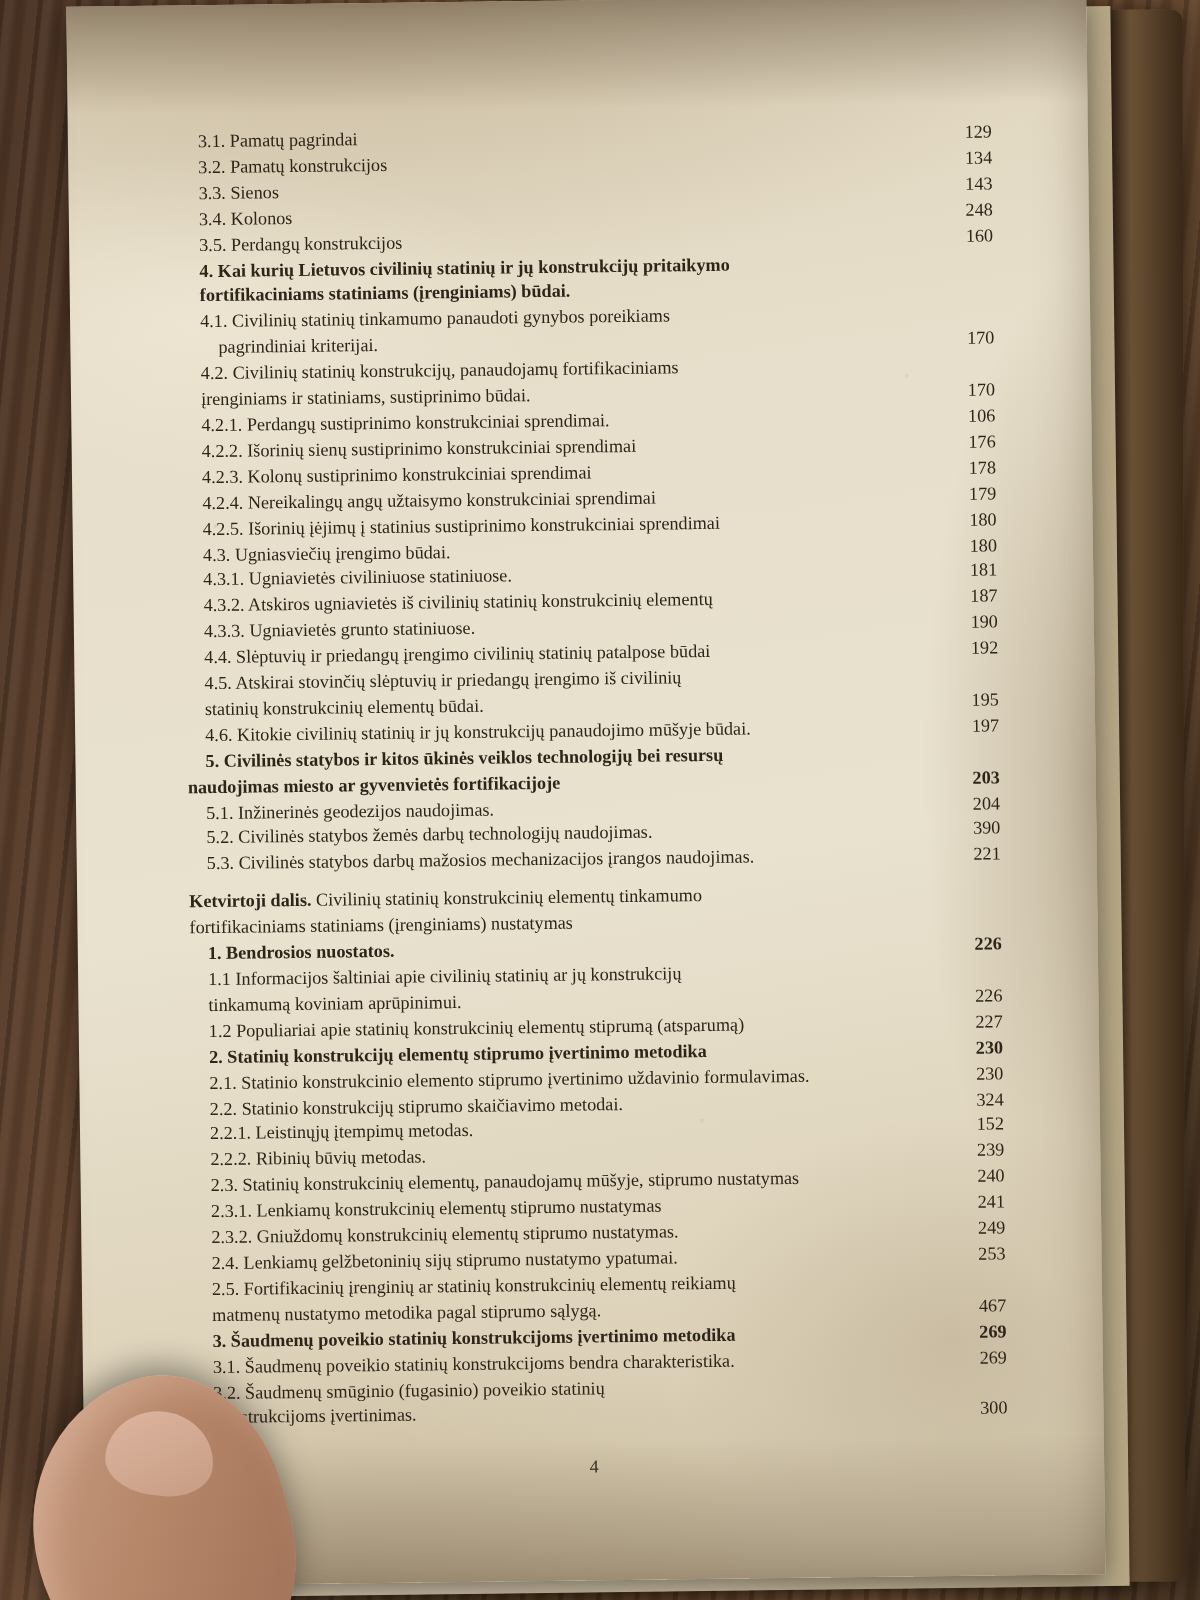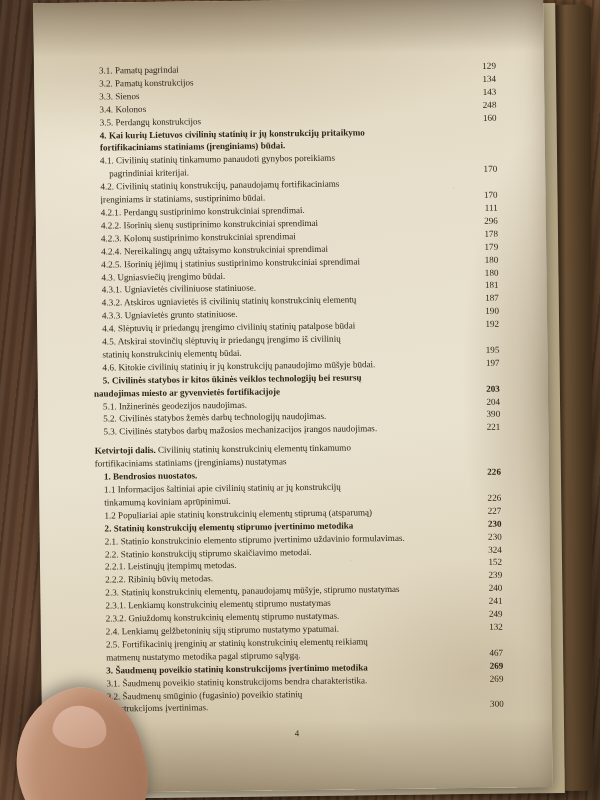--- a/index.html
+++ b/index.html
@@ -210,25 +210,25 @@
         <div class="row ind1">
           <span class="txt">4.2. Civilinių statinių konstrukcijų, panaudojamų fortifikaciniams</span>
           <span class="pg"></span>
         </div>
         <div class="row ind1">
           <span class="txt">įrenginiams ir statiniams, sustiprinimo būdai.</span>
           <span class="pg">170</span>
         </div>
         <div class="row ind1">
           <span class="txt">4.2.1. Perdangų sustiprinimo konstrukciniai sprendimai.</span>
-          <span class="pg">111</span>
+          <span class="pg">106</span>
         </div>
         <div class="row ind1">
           <span class="txt">4.2.2. Išorinių sienų sustiprinimo konstrukciniai sprendimai</span>
-          <span class="pg">296</span>
+          <span class="pg">176</span>
         </div>
         <div class="row ind1">
           <span class="txt">4.2.3. Kolonų sustiprinimo konstrukciniai sprendimai</span>
           <span class="pg">178</span>
         </div>
         <div class="row ind1">
           <span class="txt">4.2.4. Nereikalingų angų užtaisymo konstrukciniai sprendimai</span>
           <span class="pg">179</span>
         </div>
         <div class="row ind1">
@@ -341,21 +341,21 @@
         <div class="row ind1">
           <span class="txt">2.3.1. Lenkiamų konstrukcinių elementų stiprumo nustatymas</span>
           <span class="pg">241</span>
         </div>
         <div class="row ind1">
           <span class="txt">2.3.2. Gniuždomų konstrukcinių elementų stiprumo nustatymas.</span>
           <span class="pg">249</span>
         </div>
         <div class="row ind1">
           <span class="txt">2.4. Lenkiamų gelžbetoninių sijų stiprumo nustatymo ypatumai.</span>
-          <span class="pg">132</span>
+          <span class="pg">253</span>
         </div>
         <div class="row ind1">
           <span class="txt">2.5. Fortifikacinių įrenginių ar statinių konstrukcinių elementų reikiamų</span>
           <span class="pg"></span>
         </div>
         <div class="row ind1">
           <span class="txt">matmenų nustatymo metodika pagal stiprumo sąlygą.</span>
           <span class="pg">467</span>
         </div>
         <div class="row ind1 bold">

